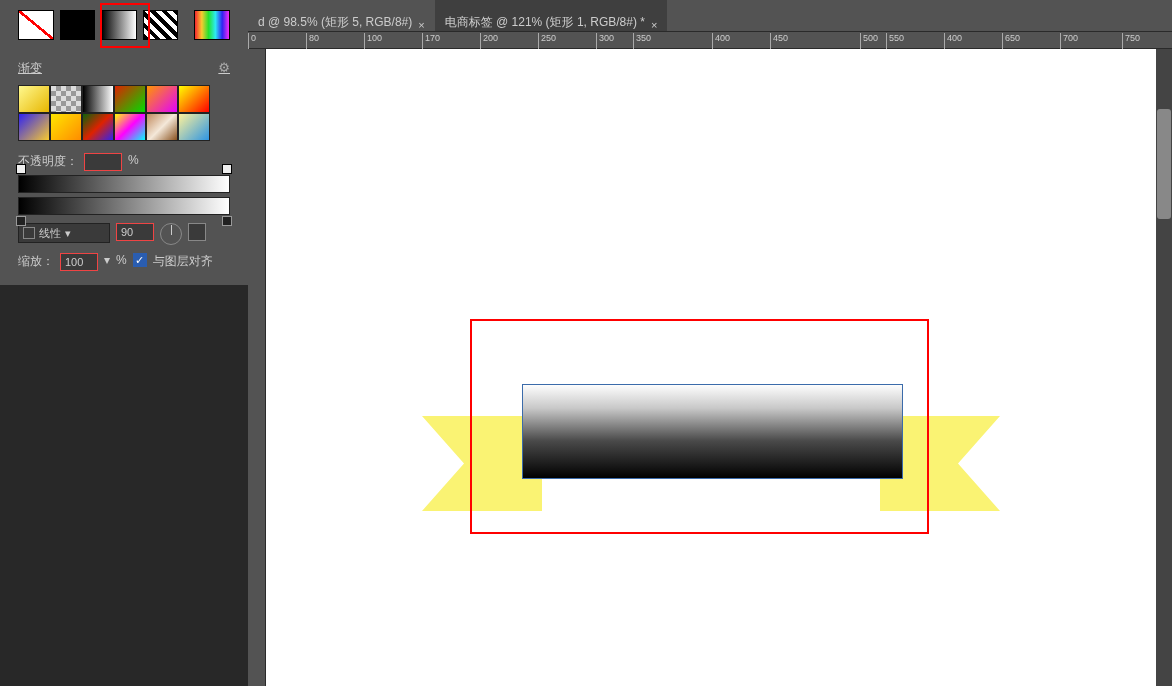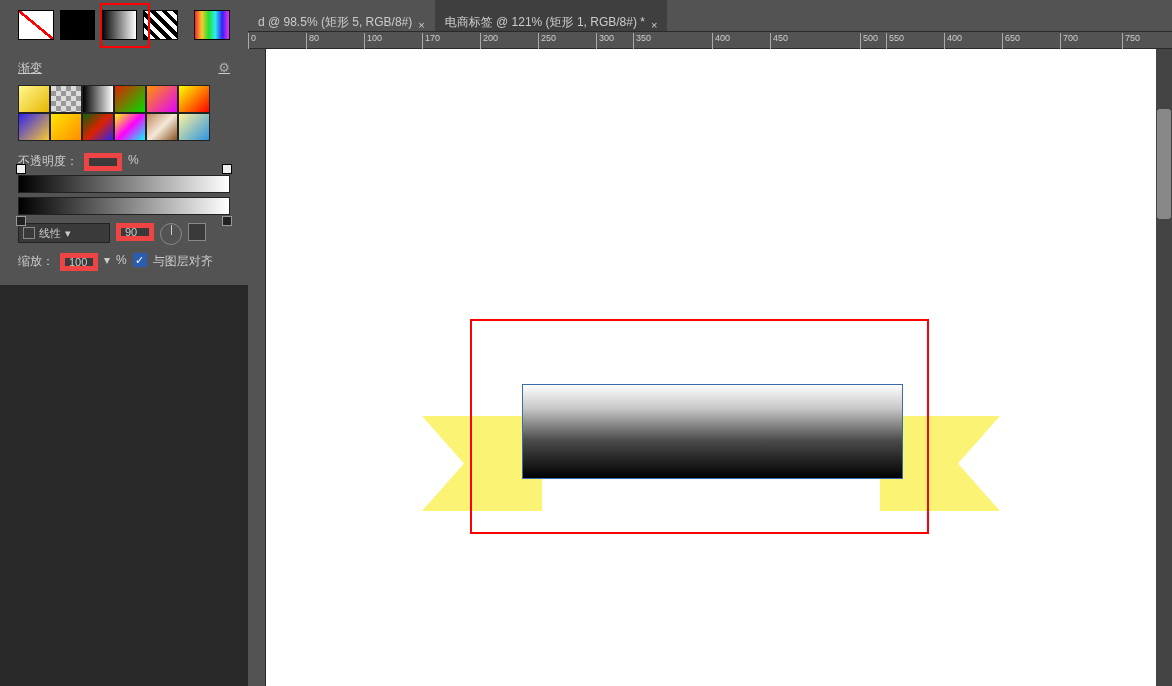--- a/index.html
+++ b/index.html
@@ -102,21 +102,21 @@
 .sw5  { background: linear-gradient(135deg,#ff9600,#e300ff); }
 .sw6  { background: linear-gradient(135deg,#ff0,#f00); }
 .sw7  { background: linear-gradient(135deg,#2f23f2,#f8ca2f); }
 .sw8  { background: linear-gradient(135deg,#ffe600,#ff8c00); }
 .sw9  { background: linear-gradient(135deg,#0b620b,#d20,#2f23f2); }
 .sw10 { background: linear-gradient(135deg,#ff0,#f0f,#0ff); }
 .sw11 { background: linear-gradient(135deg,#c18a5e,#f4e8d9,#8a5320); }
 .sw12 { background: linear-gradient(135deg,#fff29a,#2e95e3); }
 .row { display: flex; gap: 6px; margin-top: 8px; }
 .field {
-  background: #3a3a3a; color: #ccc; border: 5px solid #ef4444;
+  background: #3a3a3a; color: #ccc; border: 1px solid #ef4444;
   padding: 1px 4px; font-size: 11px; height: 18px; width: 38px;
 }
 .stop-bar {
   position: relative; height: 18px; margin: 4px 0 4px;
   background: linear-gradient(90deg,#000,#fff);
   border: 1px solid #222;
 }
 .stop { position: absolute; width: 10px; height: 10px; background: #eee; border: 1px solid #000; top: -12px; }
 .stop.left { left: -3px; } .stop.right { right: -3px; }
 .stop.bottom { top: auto; bottom: -12px; background: #222; border: 1px solid #999; }

